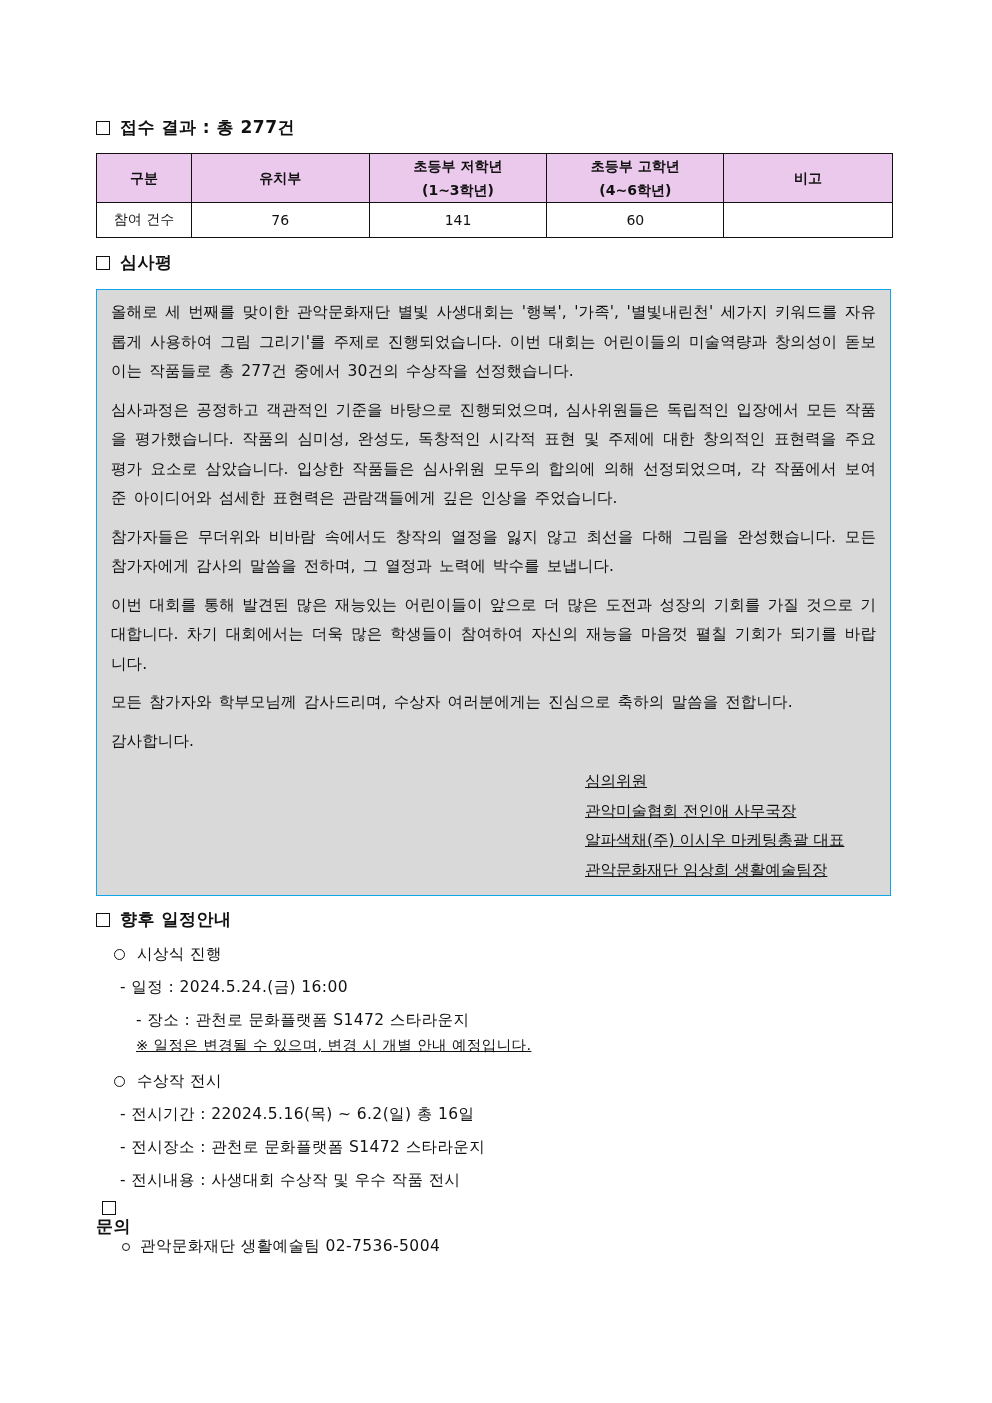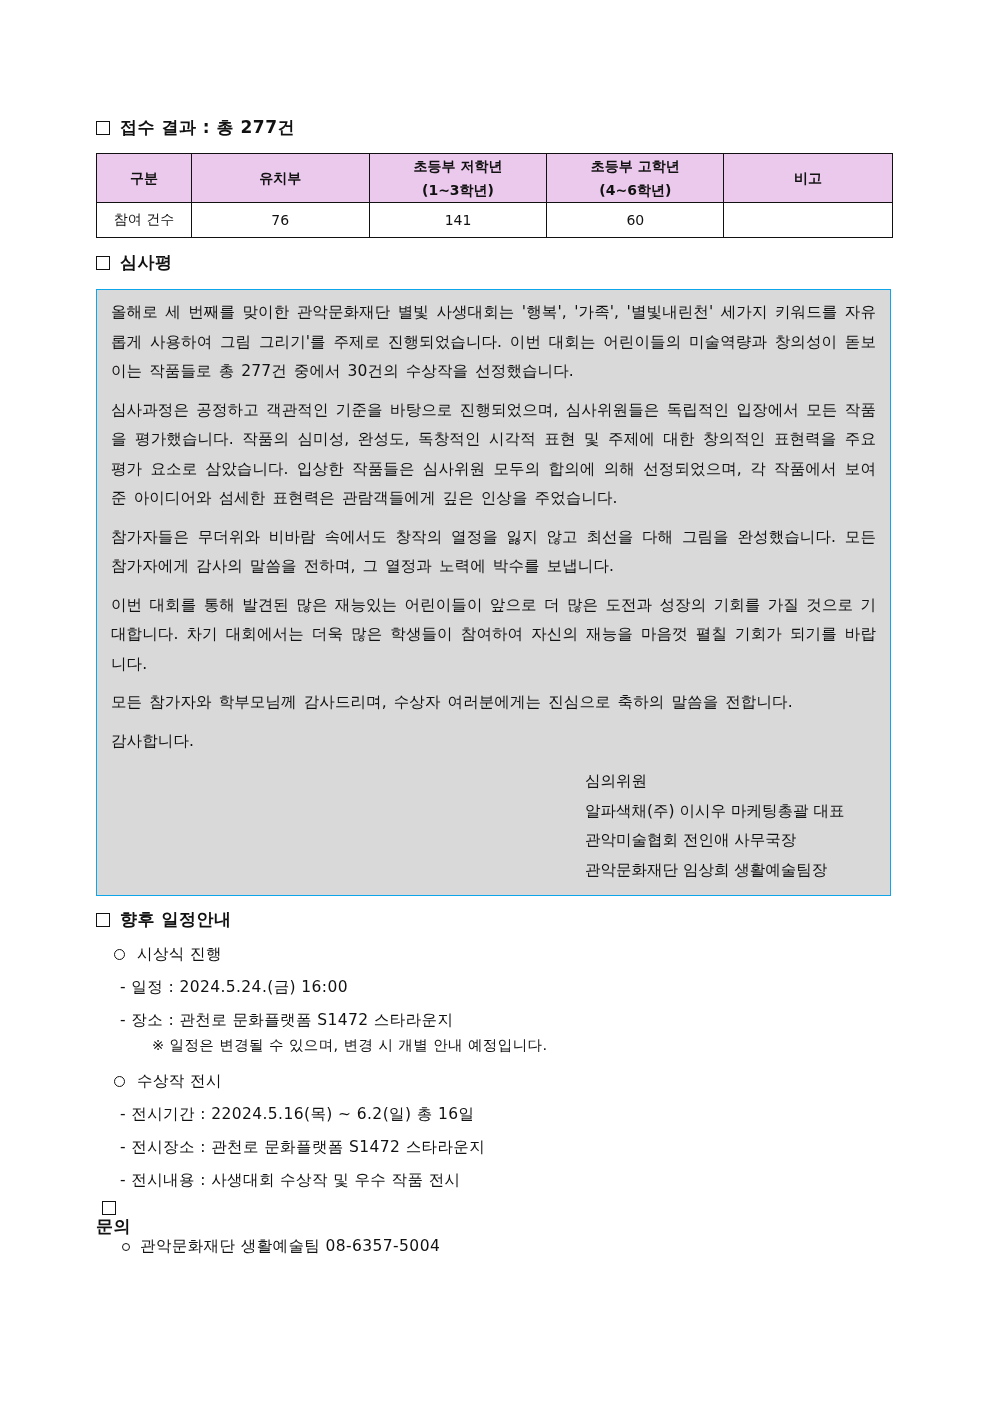--- a/index.html
+++ b/index.html
@@ -9,21 +9,21 @@
   .sec-title { position: absolute; left: 96px; font-size: 17px; font-weight: bold; letter-spacing: 0.5px; display: flex; align-items: center; white-space: nowrap; }
   .sq { display: inline-block; width: 14px; height: 14px; border: 1.5px solid #111; margin-right: 10px; }
 
   table.result { position: absolute; left: 96px; top: 153px; width: 797px; border-collapse: collapse; font-size: 14px; }
   table.result th, table.result td { border: 1px solid #111; text-align: center; vertical-align: middle; }
   table.result th { background: #ebc9ec; height: 49px; font-weight: bold; line-height: 24px; font-size: 14px; }
   table.result td { height: 35px; }
 
   .review-box { position: absolute; left: 96px; top: 289px; width: 795px; height: 607px; background: #d9d9d9; border: 1px solid #0ea5e9; padding: 8px 14px 0 14px; font-size: 15.5px; line-height: 29.5px; }
   .review-box p { margin-bottom: 9px; text-align: justify; text-align-last: left; letter-spacing: 0.1px; word-spacing: 2px; }
-  .sig { position: absolute; left: 488px; top: 477px; font-size: 15.5px; line-height: 29.5px; }
+  .sig { position: absolute; left: 488px; top: 477px; font-size: 15.5px; line-height: 29.5px; text-decoration: underline; }
 
   .sched { position: absolute; font-size: 15.5px; white-space: nowrap; letter-spacing: 0.4px; }
   .circle { display: inline-block; width: 11px; height: 11px; border: 1.5px solid #111; border-radius: 50%; margin-right: 12px; vertical-align: middle; }
   .small-circle { display: inline-block; width: 8px; height: 8px; border: 1.3px solid #111; border-radius: 50%; margin-right: 10px; vertical-align: middle; }
 </style>
 </head>
 <body>
 
 <div class="sec-title" style="top:116px;">
   <span class="sq"></span>
@@ -69,44 +69,44 @@
 
 <div class="review-box">
   <p>올해로 세 번째를 맞이한 관악문화재단 별빛 사생대회는 '행복', '가족', '별빛내린천' 세가지 키워드를 자유롭게 사용하여 그림 그리기'를 주제로 진행되었습니다. 이번 대회는 어린이들의 미술역량과 창의성이 돋보이는 작품들로 총 277건 중에서 30건의 수상작을 선정했습니다.</p>
   <p>심사과정은 공정하고 객관적인 기준을 바탕으로 진행되었으며, 심사위원들은 독립적인 입장에서 모든 작품을 평가했습니다. 작품의 심미성, 완성도, 독창적인 시각적 표현 및 주제에 대한 창의적인 표현력을 주요 평가 요소로 삼았습니다. 입상한 작품들은 심사위원 모두의 합의에 의해 선정되었으며, 각 작품에서 보여준 아이디어와 섬세한 표현력은 관람객들에게 깊은 인상을 주었습니다.</p>
   <p>참가자들은 무더위와 비바람 속에서도 창작의 열정을 잃지 않고 최선을 다해 그림을 완성했습니다. 모든 참가자에게 감사의 말씀을 전하며, 그 열정과 노력에 박수를 보냅니다.</p>
   <p>이번 대회를 통해 발견된 많은 재능있는 어린이들이 앞으로 더 많은 도전과 성장의 기회를 가질 것으로 기대합니다. 차기 대회에서는 더욱 많은 학생들이 참여하여 자신의 재능을 마음껏 펼칠 기회가 되기를 바랍니다.</p>
   <p>모든 참가자와 학부모님께 감사드리며, 수상자 여러분에게는 진심으로 축하의 말씀을 전합니다.</p>
   <p>감사합니다.</p>
   <div class="sig">
     <div>심의위원</div>
+    <div>관악미술협회 전인애 사무국장</div>
     <div>알파색채(주) 이시우 마케팅총괄 대표</div>
-    <div>관악미술협회 전인애 사무국장</div>
     <div>관악문화재단 임상희 생활예술팀장</div>
   </div>
 </div>
 
 <div class="sec-title" style="top:908px;">
   <span class="sq"></span>
   <span>향후 일정안내</span>
 </div>
 
 <div class="sched" style="left:114px; top:944px;">
   <span class="circle"></span><span>시상식 진행</span>
 </div>
 <div class="sched" style="left:120px; top:977px;">- 일정 : 2024.5.24.(금) 16:00</div>
-<div class="sched" style="left:120px; top:1010px;">- 장소 : 관천로 문화플랫폼 S1472 스타라운지</div>
-<div class="sched" style="left:152px; top:1036px; font-size:14.5px;">※ 일정은 변경될 수 있으며, 변경 시 개별 안내 예정입니다.</div>
+<div class="sched" style="left:136px; top:1010px;">- 장소 : 관천로 문화플랫폼 S1472 스타라운지</div>
+<div class="sched" style="left:136px; top:1036px; font-size:14.5px;text-decoration:underline;">※ 일정은 변경될 수 있으며, 변경 시 개별 안내 예정입니다.</div>
 
 <div class="sched" style="left:114px; top:1071px;">
   <span class="circle"></span><span>수상작 전시</span>
 </div>
 <div class="sched" style="left:120px; top:1104px;">- 전시기간 : 22024.5.16(목) ~ 6.2(일) 총 16일</div>
 <div class="sched" style="left:120px; top:1137px;">- 전시장소 : 관천로 문화플랫폼 S1472 스타라운지</div>
 <div class="sched" style="left:120px; top:1170px;">- 전시내용 : 사생대회 수상작 및 우수 작품 전시</div>
 
 <div class="sec-title" style="top:1201px;flex-direction:column;">
   <span class="sq"></span>
   <span>문의</span>
 </div>
 <div class="sched" style="left:122px; top:1236px;">
-  <span class="small-circle"></span><span>관악문화재단 생활예술팀 08-6357-5004</span>
+  <span class="small-circle"></span><span>관악문화재단 생활예술팀 02-7536-5004</span>
 </div>
 
 </body></html>

